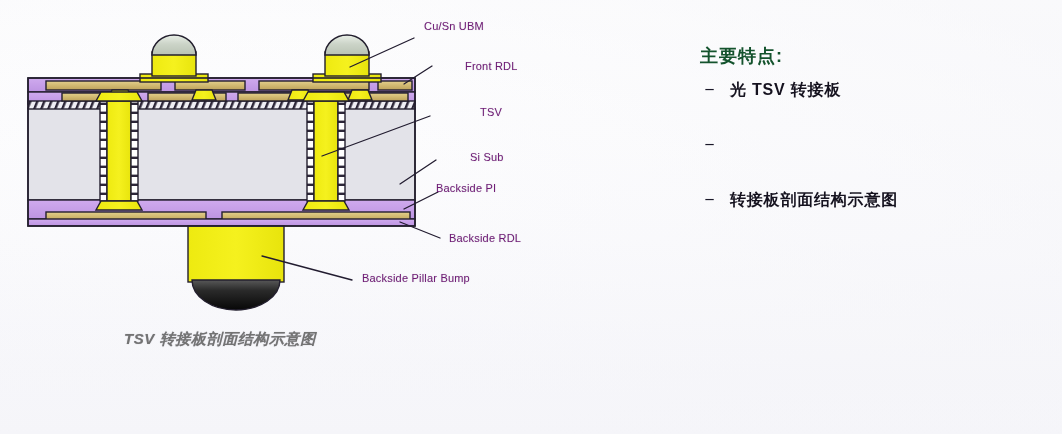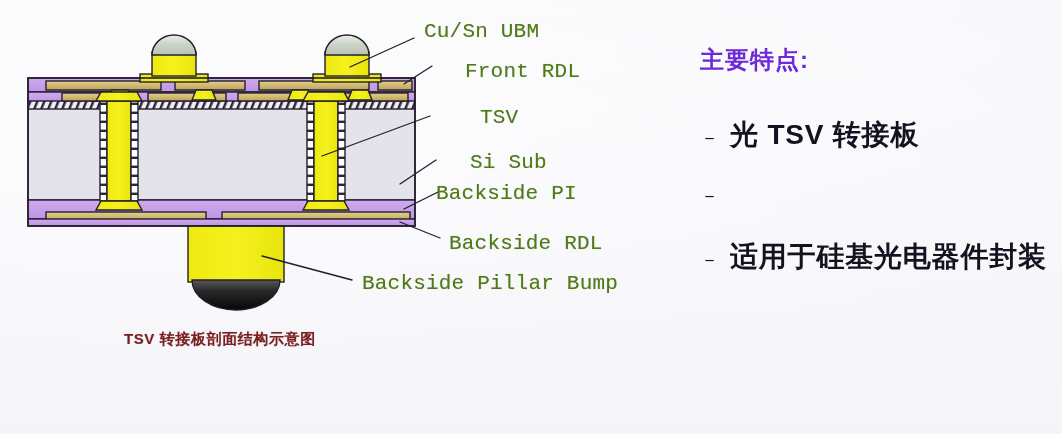--- a/index.html
+++ b/index.html
@@ -35,55 +35,56 @@
     width: 660px;
     height: 380px;
   }
   #diagram svg {
     display: block;
   }
 
   
   .callout {
     position: absolute;
-    font-family: Liberation Mono, monospace;
-    font-size: 21px;
-    color: #4d7c0f;
+    font-family: Liberation Sans, sans-serif;
+    font-size: 11px;
+    color: #701a75;
     white-space: nowrap;
     letter-spacing: 0.2px;
     text-shadow: 0 0 1px rgba(60,45,90,0.28);
   }
 
   .caption {
     position: absolute;
     left: 124px;
     top: 330px;
     font-family: "Liberation Sans", "DejaVu Sans", sans-serif;
     font-size: 15px;
     font-weight: 700;
-    color: #7f1d1d;
+    color: #737373;
     white-space: nowrap;
     letter-spacing: 0.6px;
     text-shadow: 0 0 1px rgba(40,35,60,0.35);
+    font-style: italic;
   }
 
   
   #features {
     position: absolute;
     left: 700px;
     top: 44px;
     width: 350px;
   }
   .feat-title {
     font-family: "Liberation Sans", "DejaVu Sans", sans-serif;
-    font-size: 24px;
+    font-size: 18px;
     font-weight: 700;
-    color: #6d28d9;
+    color: #14532d;
     letter-spacing: 1px;
-    margin: 0 0 40px 0;
+    margin: 0 0 8px 0;
     white-space: nowrap;
   }
   .feat-list {
     list-style: none;
     margin: 0;
     padding: 0;
   }
   .feat-item {
     display: flex;
     align-items: baseline;
@@ -92,21 +93,21 @@
   }
   .feat-dash {
     font-family: "Liberation Sans", "DejaVu Sans", sans-serif;
     font-size: 19px;
     color: #1a1728;
     width: 30px;
     flex: 0 0 30px;
   }
   .feat-text {
     font-family: "Liberation Sans", "DejaVu Sans", sans-serif;
-    font-size: 28px;
+    font-size: 16px;
     font-weight: 600;
     color: #15121f;
     letter-spacing: 0.8px;
   }
 </style>
 </head>
 <body>
 
 <div id="page">
   <div class="page-tint"></div>
@@ -270,17 +271,17 @@
     <ul class="feat-list">
       <li class="feat-item">
         <span class="feat-dash">－</span>
         <span class="feat-text">光 TSV 转接板</span>
       </li>
       <li class="feat-item">
         <span class="feat-dash">－</span>
       </li>
       <li class="feat-item">
         <span class="feat-dash">－</span>
-        <span class="feat-text">适用于硅基光电器件封装</span>
+        <span class="feat-text">转接板剖面结构示意图</span>
       </li>
     </ul>
   </div>
 </div>
 
 </body></html>

